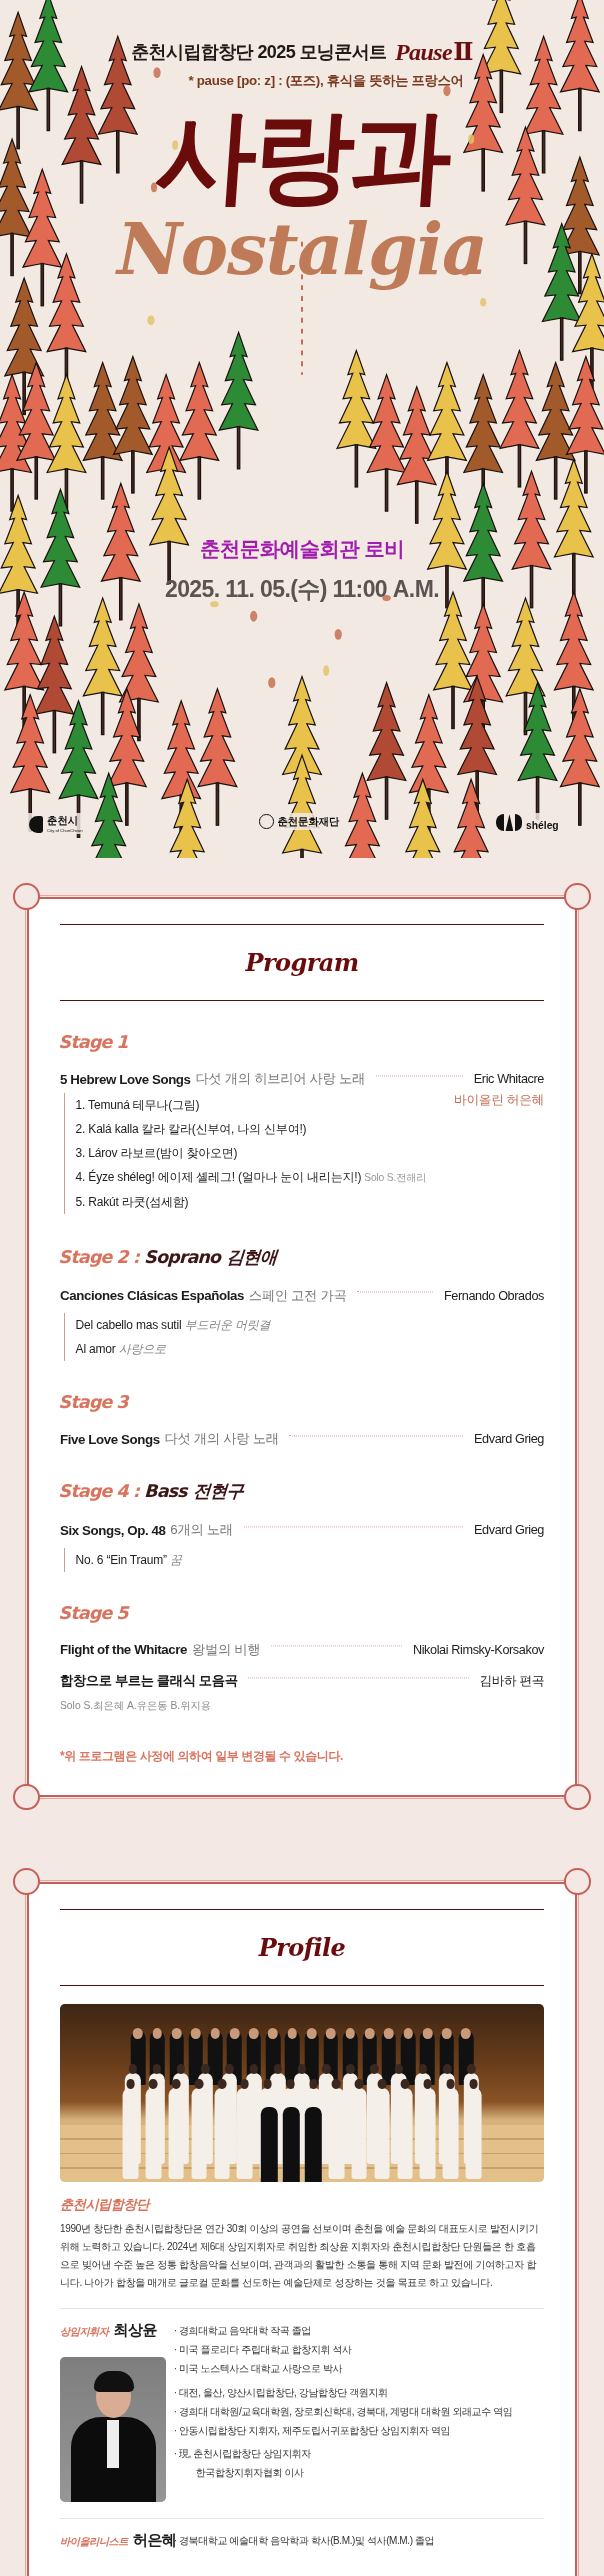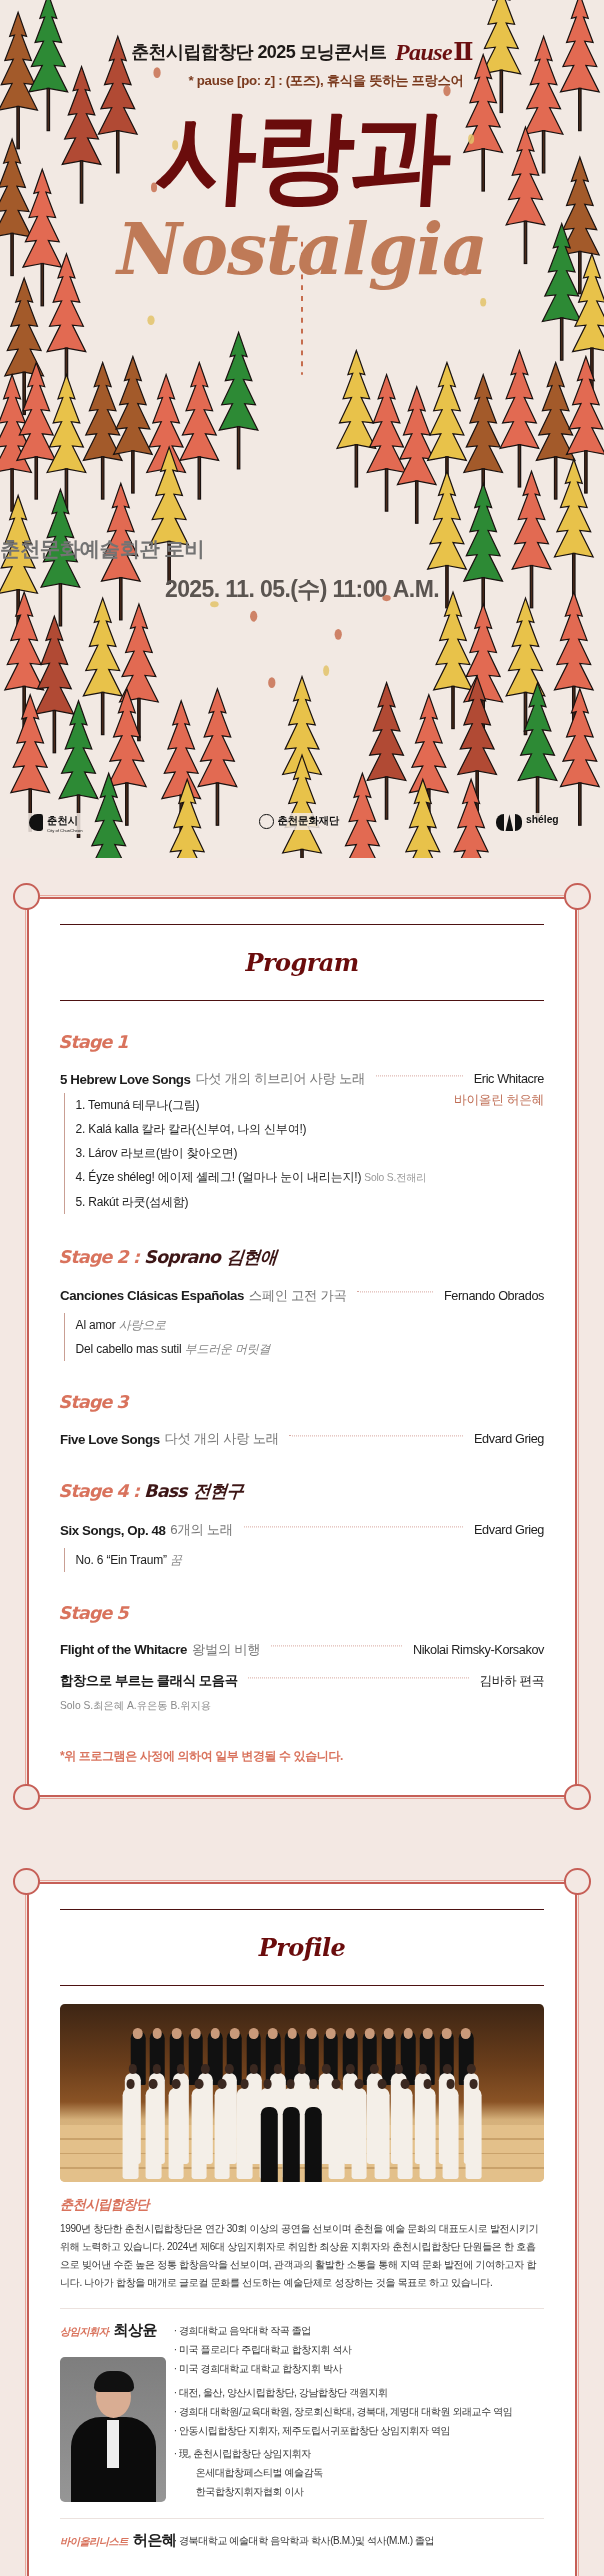--- a/index.html
+++ b/index.html
@@ -10,24 +10,24 @@
   .poster { position: relative; width: 604px; height: 858px; background: #f2e9e3; overflow: hidden; }
   .poster svg.forest { position: absolute; left: 0; top: 0; width: 604px; height: 858px; }
   .poster .hdr { position: absolute; top: 37px; left: 0; width: 604px; text-align: center; }
   .hdr-line1 { display: inline-flex; align-items: center; gap: 8.5px; }
   .hdr-title { font-size: 18px; font-weight: 700; color: #1e1a18; letter-spacing: -0.6px; }
   .pause-logo { font-family: "Liberation Serif", "DejaVu Serif", serif; font-style: italic; font-size: 24px; color: #6a0f10; font-weight: 700; letter-spacing: -0.6px; }
   .pause-logo .roman { font-style: normal; margin-left: 1.2px; }
   .hdr-note { margin-top: 6px; font-size: 13.3px; font-weight: 700; color: #7a3a1e; letter-spacing: -0.3px; padding-left: 48px; }
   .title-ko { position: absolute; top: 106px; left: 0; width: 604px; text-align: center; font-size: 101px; line-height: 1; font-weight: 700; color: #6a0c0c; letter-spacing: -3.6px; transform: skewX(-4deg); }
   .title-en { position: absolute; top: 214px; left: 0; width: 604px; text-align: center; font-family: "DejaVu Serif", serif; font-style: italic; font-weight: 700; font-size: 71px; line-height: 1; color: #bf7a57; letter-spacing: -1.2px; }
-  .venue { position: absolute; top: 734px; top: 535px; left: 0; width: 604px; font-size: 20.5px; font-weight: 700; color: #737373; letter-spacing: -0.6px; }
+  .venue { position: absolute; top: 734px; top: 535px; left: 0; width: 604px; text-align: center; font-size: 20.5px; font-weight: 700; color: #a21caf; letter-spacing: -0.6px; }
   .datetime { position: absolute; top: 574px; left: 0; width: 604px; text-align: center; font-size: 23px; font-weight: 700; color: #5a5450; letter-spacing: -0.6px; }
   .sponsors { position: absolute; top: 813px; left: 0; width: 604px; height: 26.6px; }
-  .sponsor { position: absolute; display: flex; align-items: flex-start; gap: 3.6px; font-size: 10.3px; font-weight: 700; color: #111; background: rgba(242,233,227,0.85); padding: 1.2px 2.4px; }
+  .sponsor { position: absolute; display: flex; align-items: flex-end; gap: 3.6px; font-size: 10.3px; font-weight: 700; color: #111; background: rgba(242,233,227,0.85); padding: 1.2px 2.4px; }
   .sp1 { left: 26.6px; } .sp2 { left: 257px; } .sp3 { left: 494px; }
   .sp-mark { width: 14.5px; height: 17px; background: #111; border-radius: 8.5px 2.4px 2.4px 8.5px; }
   .sp-mark2 { width: 14.5px; height: 14.5px; border: 1.8px solid #111; border-radius: 50%; }
   .sp-mark3 { display: flex; gap: 1.2px; }
   .sp-mark3 span { width: 7.9px; height: 17px; background: #111; display: inline-block; }
   .sp-mark3 span:first-child { border-radius: 8.5px 0 0 8.5px; }
   .sp-mark3 span:nth-child(2) { clip-path: polygon(50% 0, 100% 100%, 0 100%); }
   .sp-mark3 span:last-child { border-radius: 0 8.5px 8.5px 0; }
   .sp-sub { font-size: 4.2px; font-weight: 400; display: block; }
 
@@ -264,22 +264,22 @@
       <div class="stage">
         <div class="stage-title"><span>Stage 2 : </span><span class="perf">Soprano 김현애</span></div>
         <div class="piece">
           <div class="piece-row">
             <span class="piece-title">Canciones Clásicas Españolas</span>
             <span class="piece-ko">스페인 고전 가곡</span>
             <span class="dots"></span>
             <span class="composer">Fernando Obrados</span>
           </div>
           <ul class="sublist">
+            <li><span>Del cabello mas sutil</span> <span class="ko-it">부드러운 머릿결</span></li>
             <li><span>Al amor</span> <span class="ko-it">사랑으로</span></li>
-            <li><span>Del cabello mas sutil</span> <span class="ko-it">부드러운 머릿결</span></li>
           </ul>
         </div>
       </div>
 
       <div class="stage">
         <div class="stage-title"><span>Stage 3</span></div>
         <div class="piece">
           <div class="piece-row">
             <span class="piece-title">Five Love Songs</span>
             <span class="piece-ko">다섯 개의 사랑 노래</span>
@@ -420,26 +420,25 @@
           <div class="portrait gray">
             <div class="body"></div>
               <div class="shirt"></div>
               <div class="head"></div>
               <div class="hair"></div>
           </div>
         </div>
         <ul class="bio">
           <li>· 경희대학교 음악대학 작곡 졸업</li>
           <li>· 미국 플로리다 주립대학교 합창지휘 석사</li>
-          <li>· 미국 경희대학교 대학교 합창지휘 박사</li>
+          <li>· 미국 노스텍사스 대학교 사랑으로 박사</li>
           <li class="gap-before">· 대전, 울산, 양산시립합창단, 강남합창단 객원지휘</li>
           <li>· 경희대 대학원/교육대학원, 장로회신학대, 경북대, 계명대 대학원 외래교수 역임</li>
           <li>· 안동시립합창단 지휘자, 제주도립서귀포합창단 상임지휘자 역임</li>
           <li class="gap-before">· 現, 춘천시립합창단 상임지휘자</li>
-          <li class="cont">온세대합창페스티벌 예술감독</li>
           <li class="cont">한국합창지휘자협회 이사</li>
         </ul>
       </div>
 
       <div class="divider"></div>
 
       <div class="person">
         <div class="person-left">
           <div class="person-head">
             <span class="role">바이올리니스트</span>

